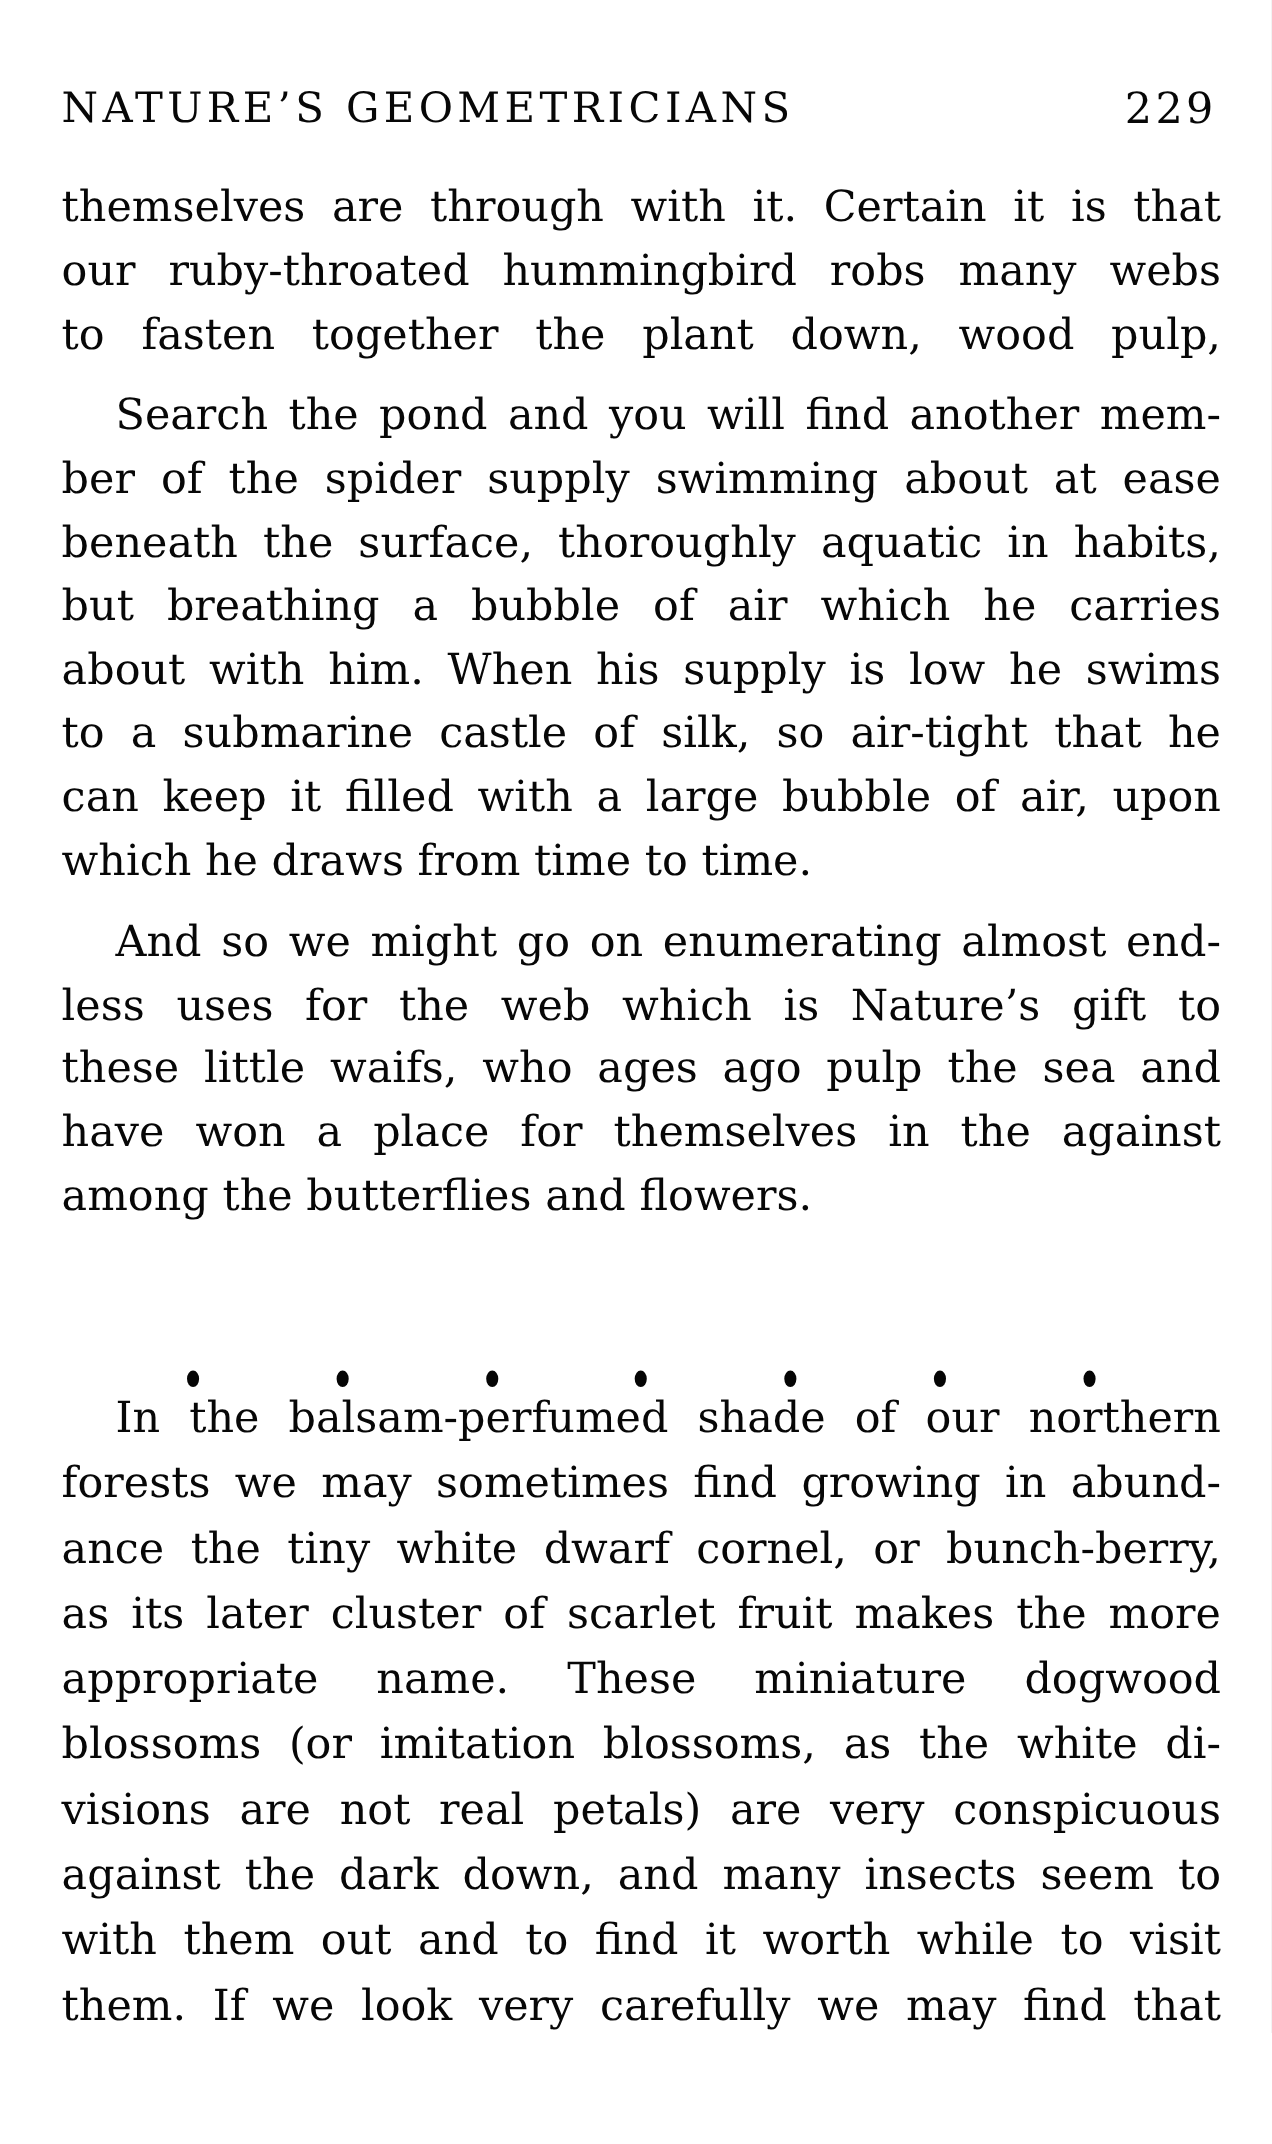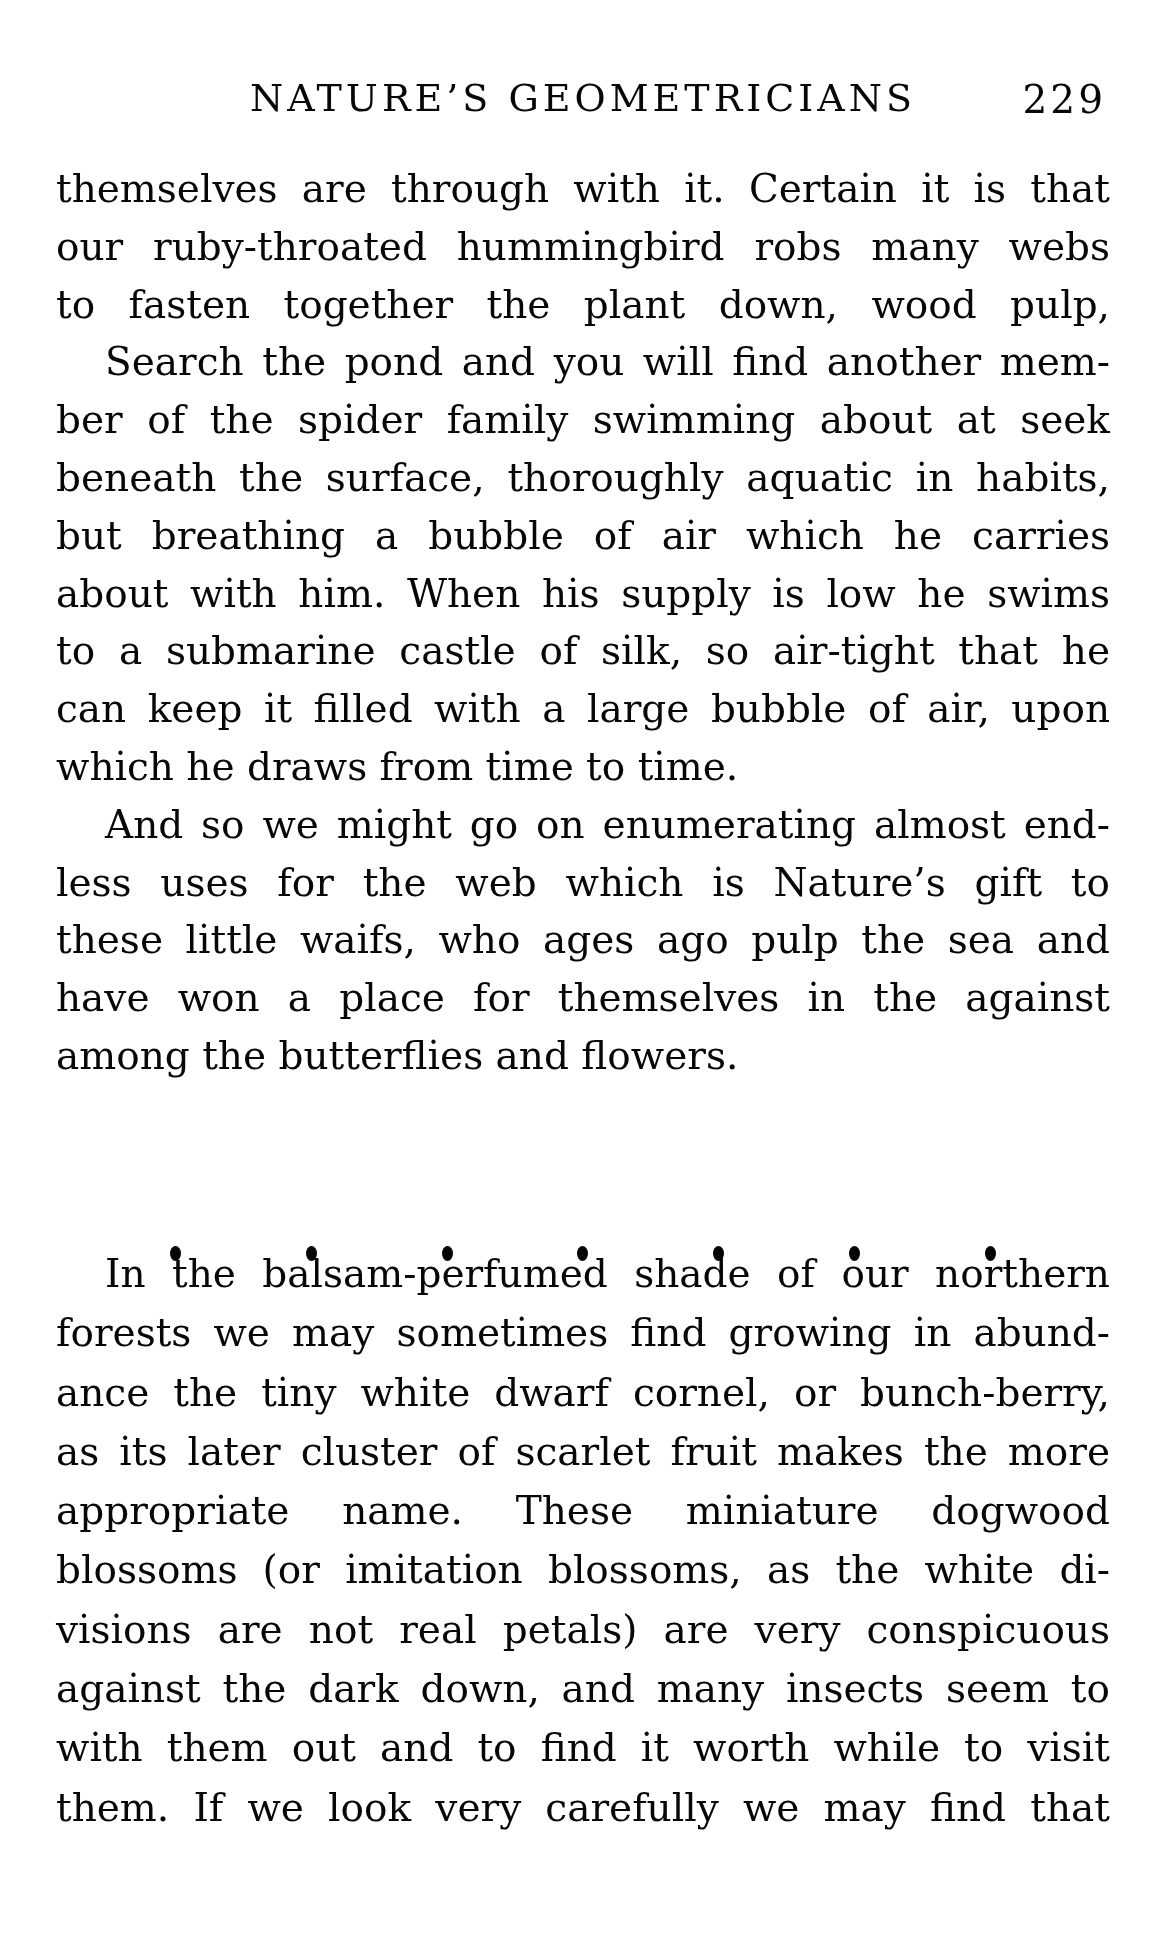--- a/index.html
+++ b/index.html
@@ -21,21 +21,21 @@
     position: absolute;
     left: 56px;
     top: 76px;
     width: 1054px;
     height: 44px;
   }
   .running-head {
     position: absolute;
     left: 0;
     width: 100%;
-    text-align: center;
+    text-align: left;
     font-size: 38px;
     letter-spacing: 4px;
     white-space: nowrap;
   }
   .page-number {
     position: absolute;
     right: 4px;
     top: 1px;
     font-size: 39px;
     letter-spacing: 3px;
@@ -53,20 +53,21 @@
     top: 1244px;
     line-height: 59.3px;
   }
   .line {
     font-size: 39px;
     text-align: justify;
     text-align-last: justify;
   }
   .line.indent {
     text-indent: 49px;
+    margin-top: 16px;
   }
   .line.para-end {
     text-align-last: left;
   }
   .separator {
     position: absolute;
     left: 170px;
     top: 1245px;
     width: 826px;
     height: 16px;
@@ -90,21 +91,21 @@
     <div class="running-head">NATURE’S GEOMETRICIANS</div>
     <div class="page-number">229</div>
   </div>
 
   <div class="text-block block-1">
     <div class="line">themselves are through with it.  Certain it is that</div>
     <div class="line">our ruby-throated hummingbird robs many webs</div>
     <div class="line">to fasten together the plant down, wood pulp,</div>
 
     <div class="line indent">Search the pond and you will find another mem-</div>
-    <div class="line">ber of the spider family swimming about at seek</div>
+    <div class="line">ber of the spider supply swimming about at ease</div>
     <div class="line">beneath the surface, thoroughly aquatic in habits,</div>
     <div class="line">but breathing a bubble of air which he carries</div>
     <div class="line">about with him.  When his supply is low he swims</div>
     <div class="line">to a submarine castle of silk, so air-tight that he</div>
     <div class="line">can keep it filled with a large bubble of air, upon</div>
     <div class="line para-end">which he draws from time to time.</div>
 
     <div class="line indent">And so we might go on enumerating almost end-</div>
     <div class="line">less uses for the web which is Nature’s gift to</div>
     <div class="line">these little waifs, who ages ago pulp the sea and</div>

